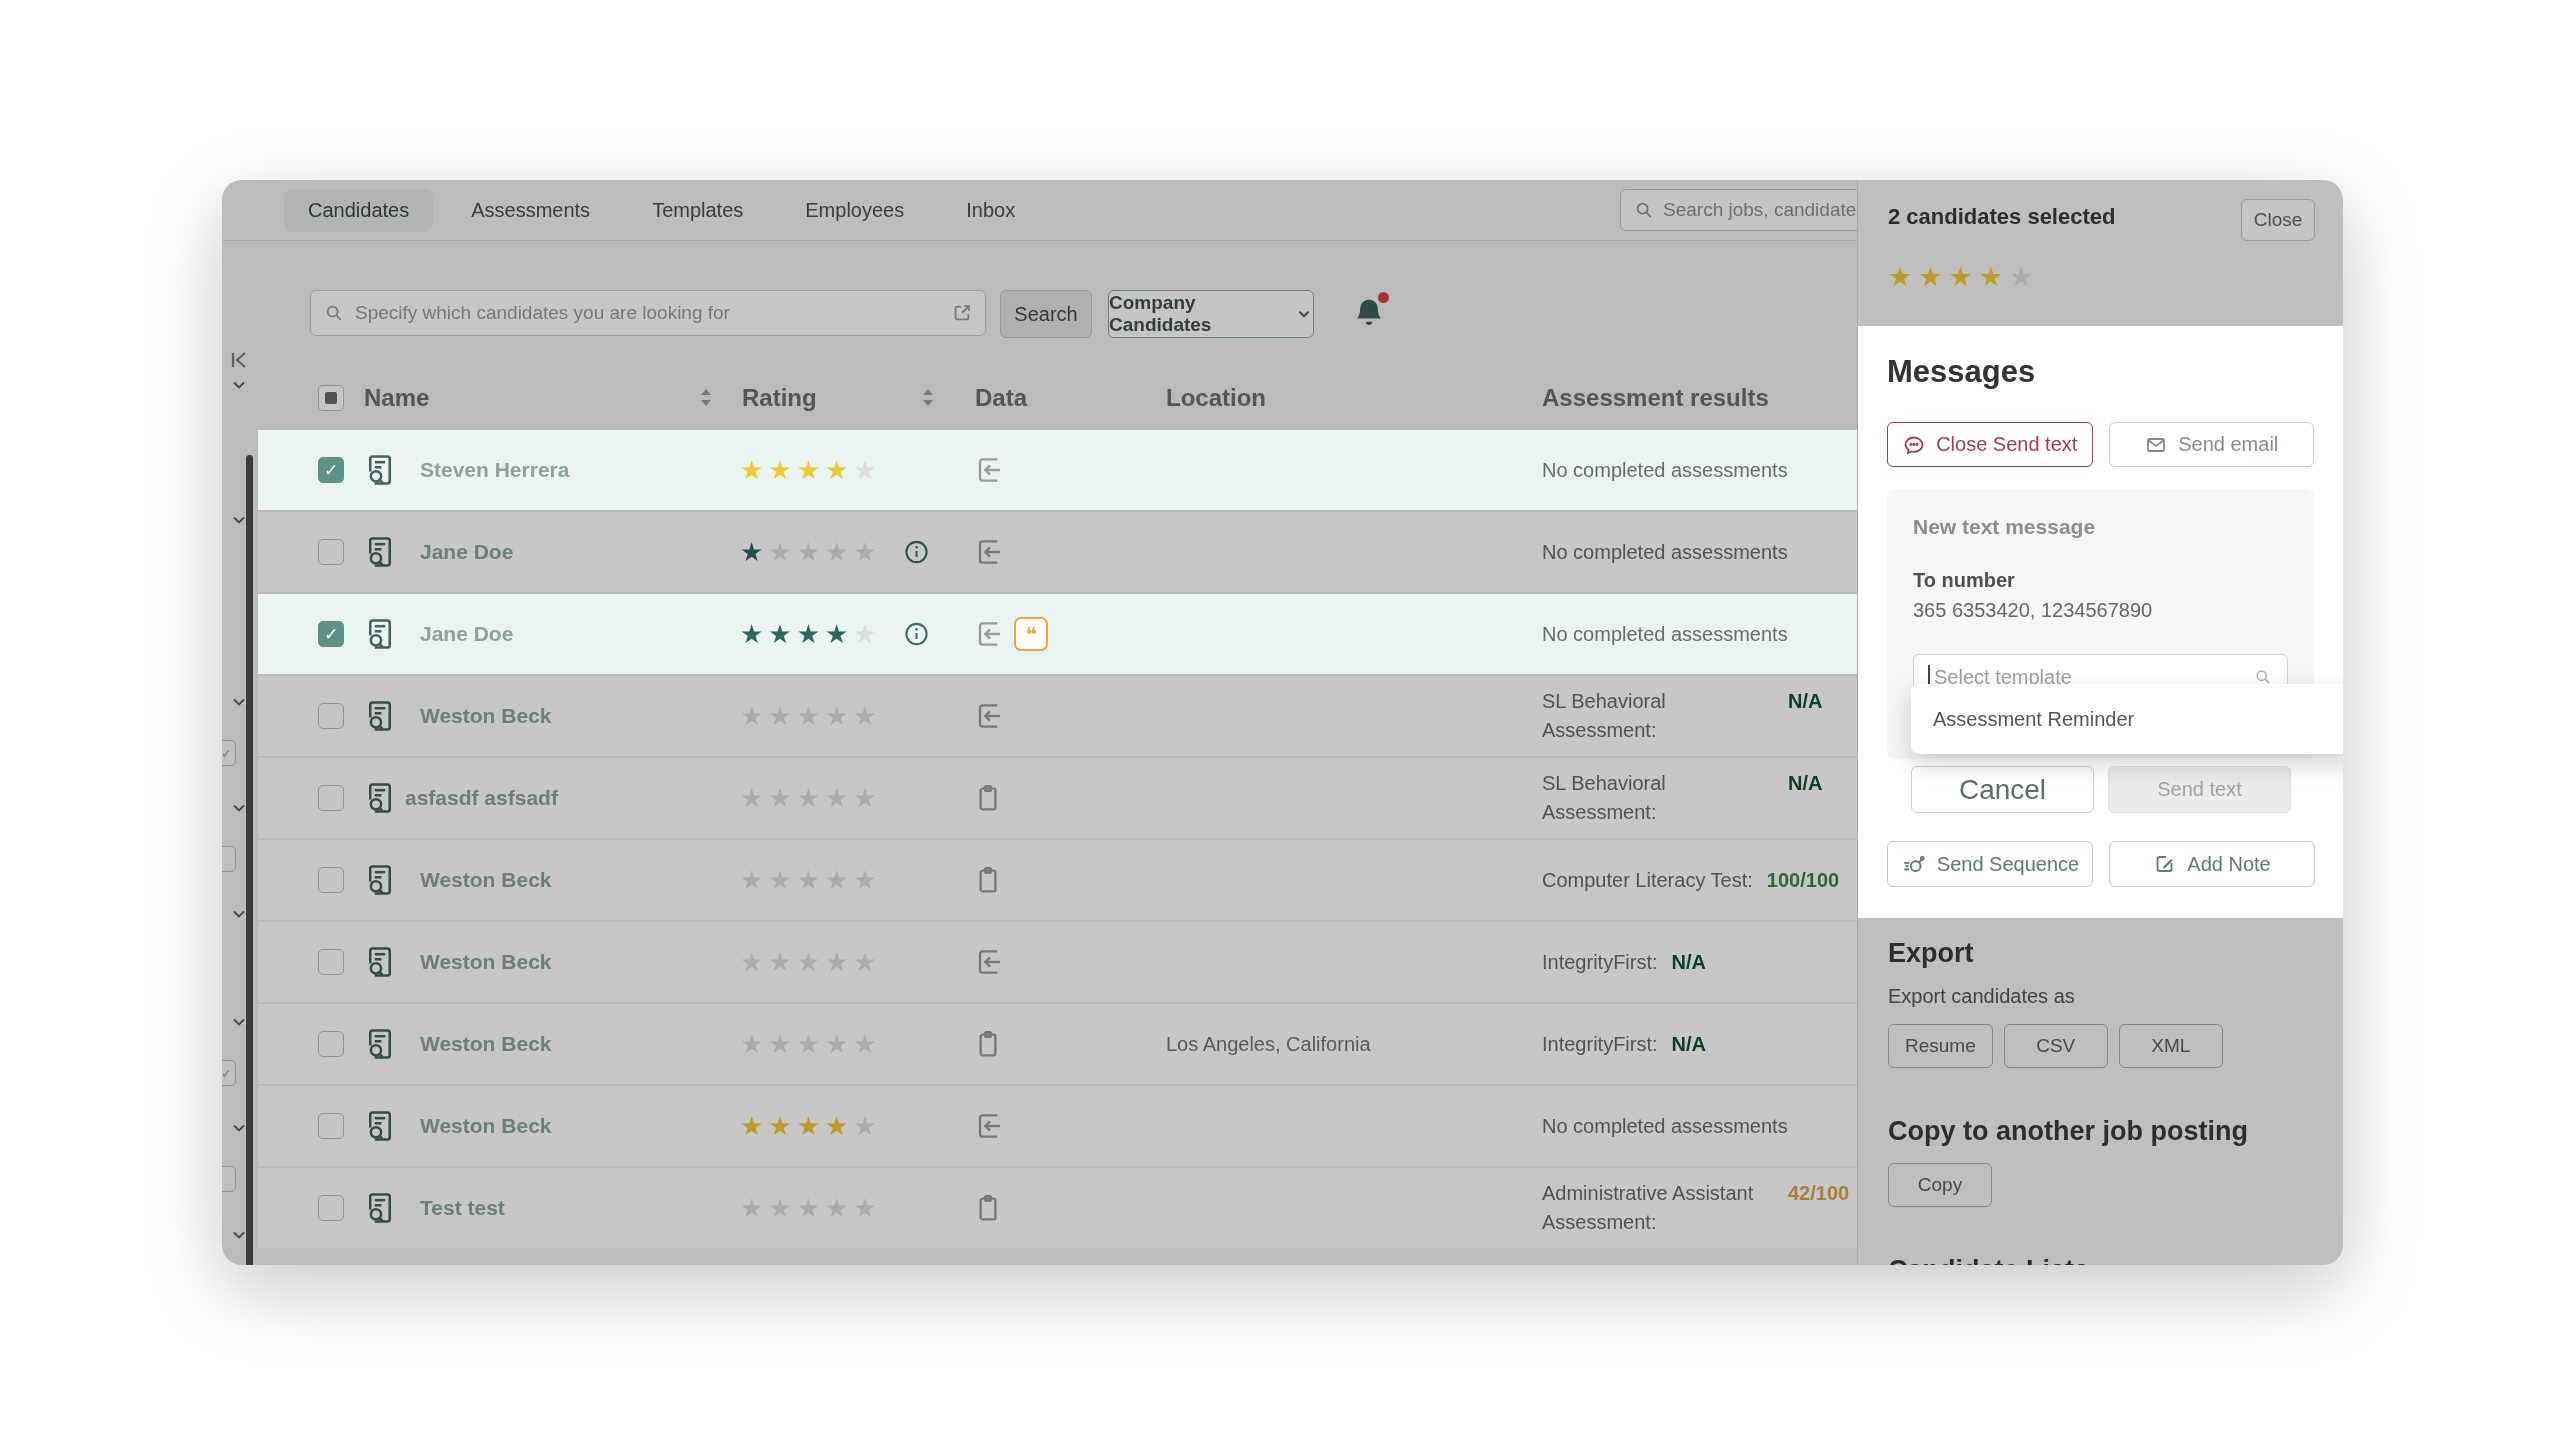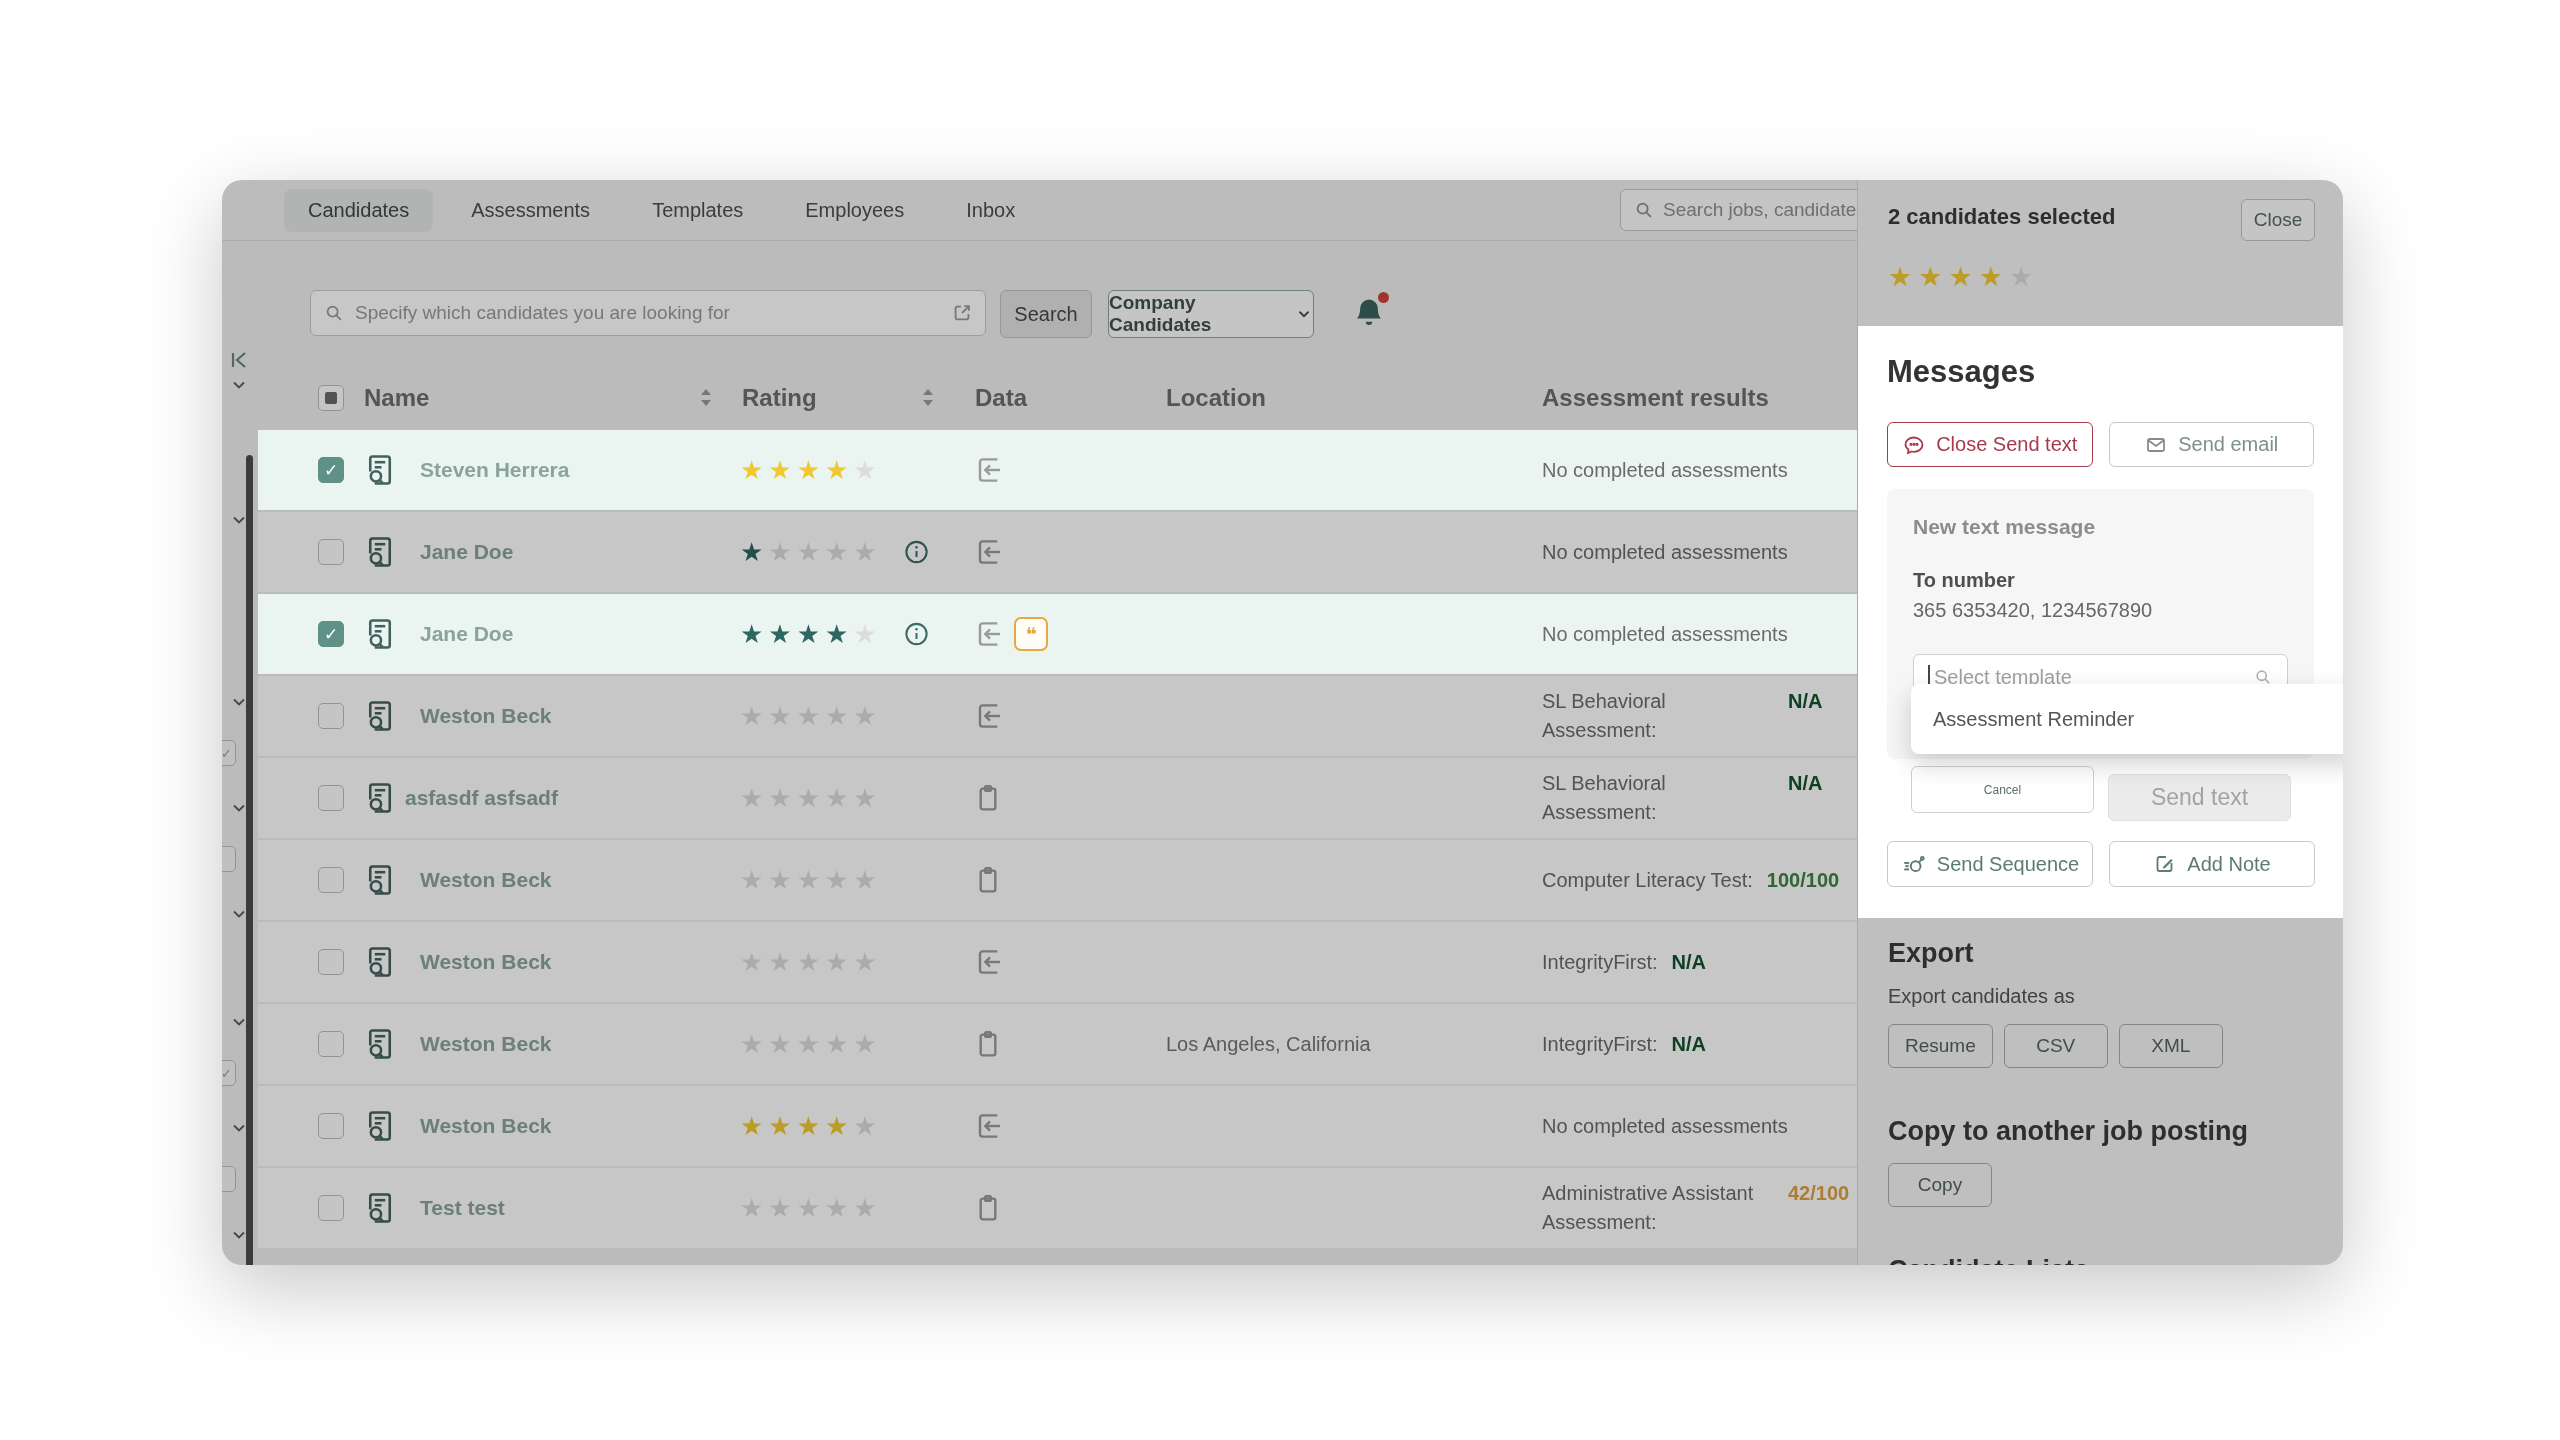--- a/index.html
+++ b/index.html
@@ -77,24 +77,24 @@
   .card .tolabel{font-size:20px;font-weight:700;color:#4f4f4f;margin-top:30px;}
   .card .tovalue{font-size:20px;color:#666666;margin-top:7px;}
   .selinput{margin-top:32px;height:46px;background:#ffffff;border:1px solid #cfcfcf;border-radius:6px;display:flex;align-items:center;
             padding:0 14px;box-sizing:border-box;gap:4px;}
   .selinput .caret{width:2px;height:24px;background:#444444;}
   .selinput .ph{font-size:20px;color:#a0a0a0;flex:1;}
   .popup{position:absolute;left:53px;top:358px;width:452px;height:70px;background:#ffffff;border-radius:8px;z-index:31;
          box-shadow:0 10px 26px rgba(0,0,0,.18);display:flex;align-items:center;padding:0 22px;box-sizing:border-box;}
   .popup .opt{font-size:20px;color:#555555;}
   .formbtns{position:absolute;left:53px;top:440px;width:380px;display:flex;gap:14px;}
-  .btn-cancel{flex:1;height:45px;background:#ffffff;border:1px solid #cfcfcf;border-radius:6px;font-size:12px;color:#5d6d69;
+  .btn-cancel{flex:1;height:45px;background:#ffffff;border:1px solid #cfcfcf;border-radius:6px;font-size:28px;color:#5d6d69;
               display:flex;align-items:center;justify-content:center;}
-  .btn-sendtext{flex:1;height:45px;background:#ebebeb;border:1px solid #e0e0e0;border-radius:6px;font-size:23px;color:#a3a3a3;
-              display:flex;align-items:center;justify-content:center;margin-top:8px;}
+  .btn-sendtext{flex:1;height:45px;background:#ebebeb;border:1px solid #e0e0e0;border-radius:6px;font-size:20px;color:#a3a3a3;
+              display:flex;align-items:center;justify-content:center;}
   .seqrow{position:absolute;left:29px;top:515px;width:428px;display:flex;gap:16px;}
   .obtn2{flex:1;height:46px;border-radius:6px;display:flex;align-items:center;justify-content:center;gap:10px;font-size:20px;
          background:#ffffff;border:1px solid #c9c9c9;color:#5d7a74;box-sizing:border-box;}
   .pgray{padding:0 30px;}
   .h-export{font-size:27px;font-weight:700;color:#3b3b3b;margin-top:20px;}
   .sub{font-size:20px;color:#555555;margin-top:16px;}
   .exprow{display:flex;gap:11px;margin-top:16px;}
   .xbtn{min-width:104px;height:44px;border:1px solid #ababab;border-radius:6px;background:transparent;font-size:19px;color:#55645f;
         display:flex;align-items:center;justify-content:center;box-sizing:border-box;padding:0 16px;}
   .h-copy{font-size:27px;font-weight:700;color:#3b3b3b;margin-top:48px;}

